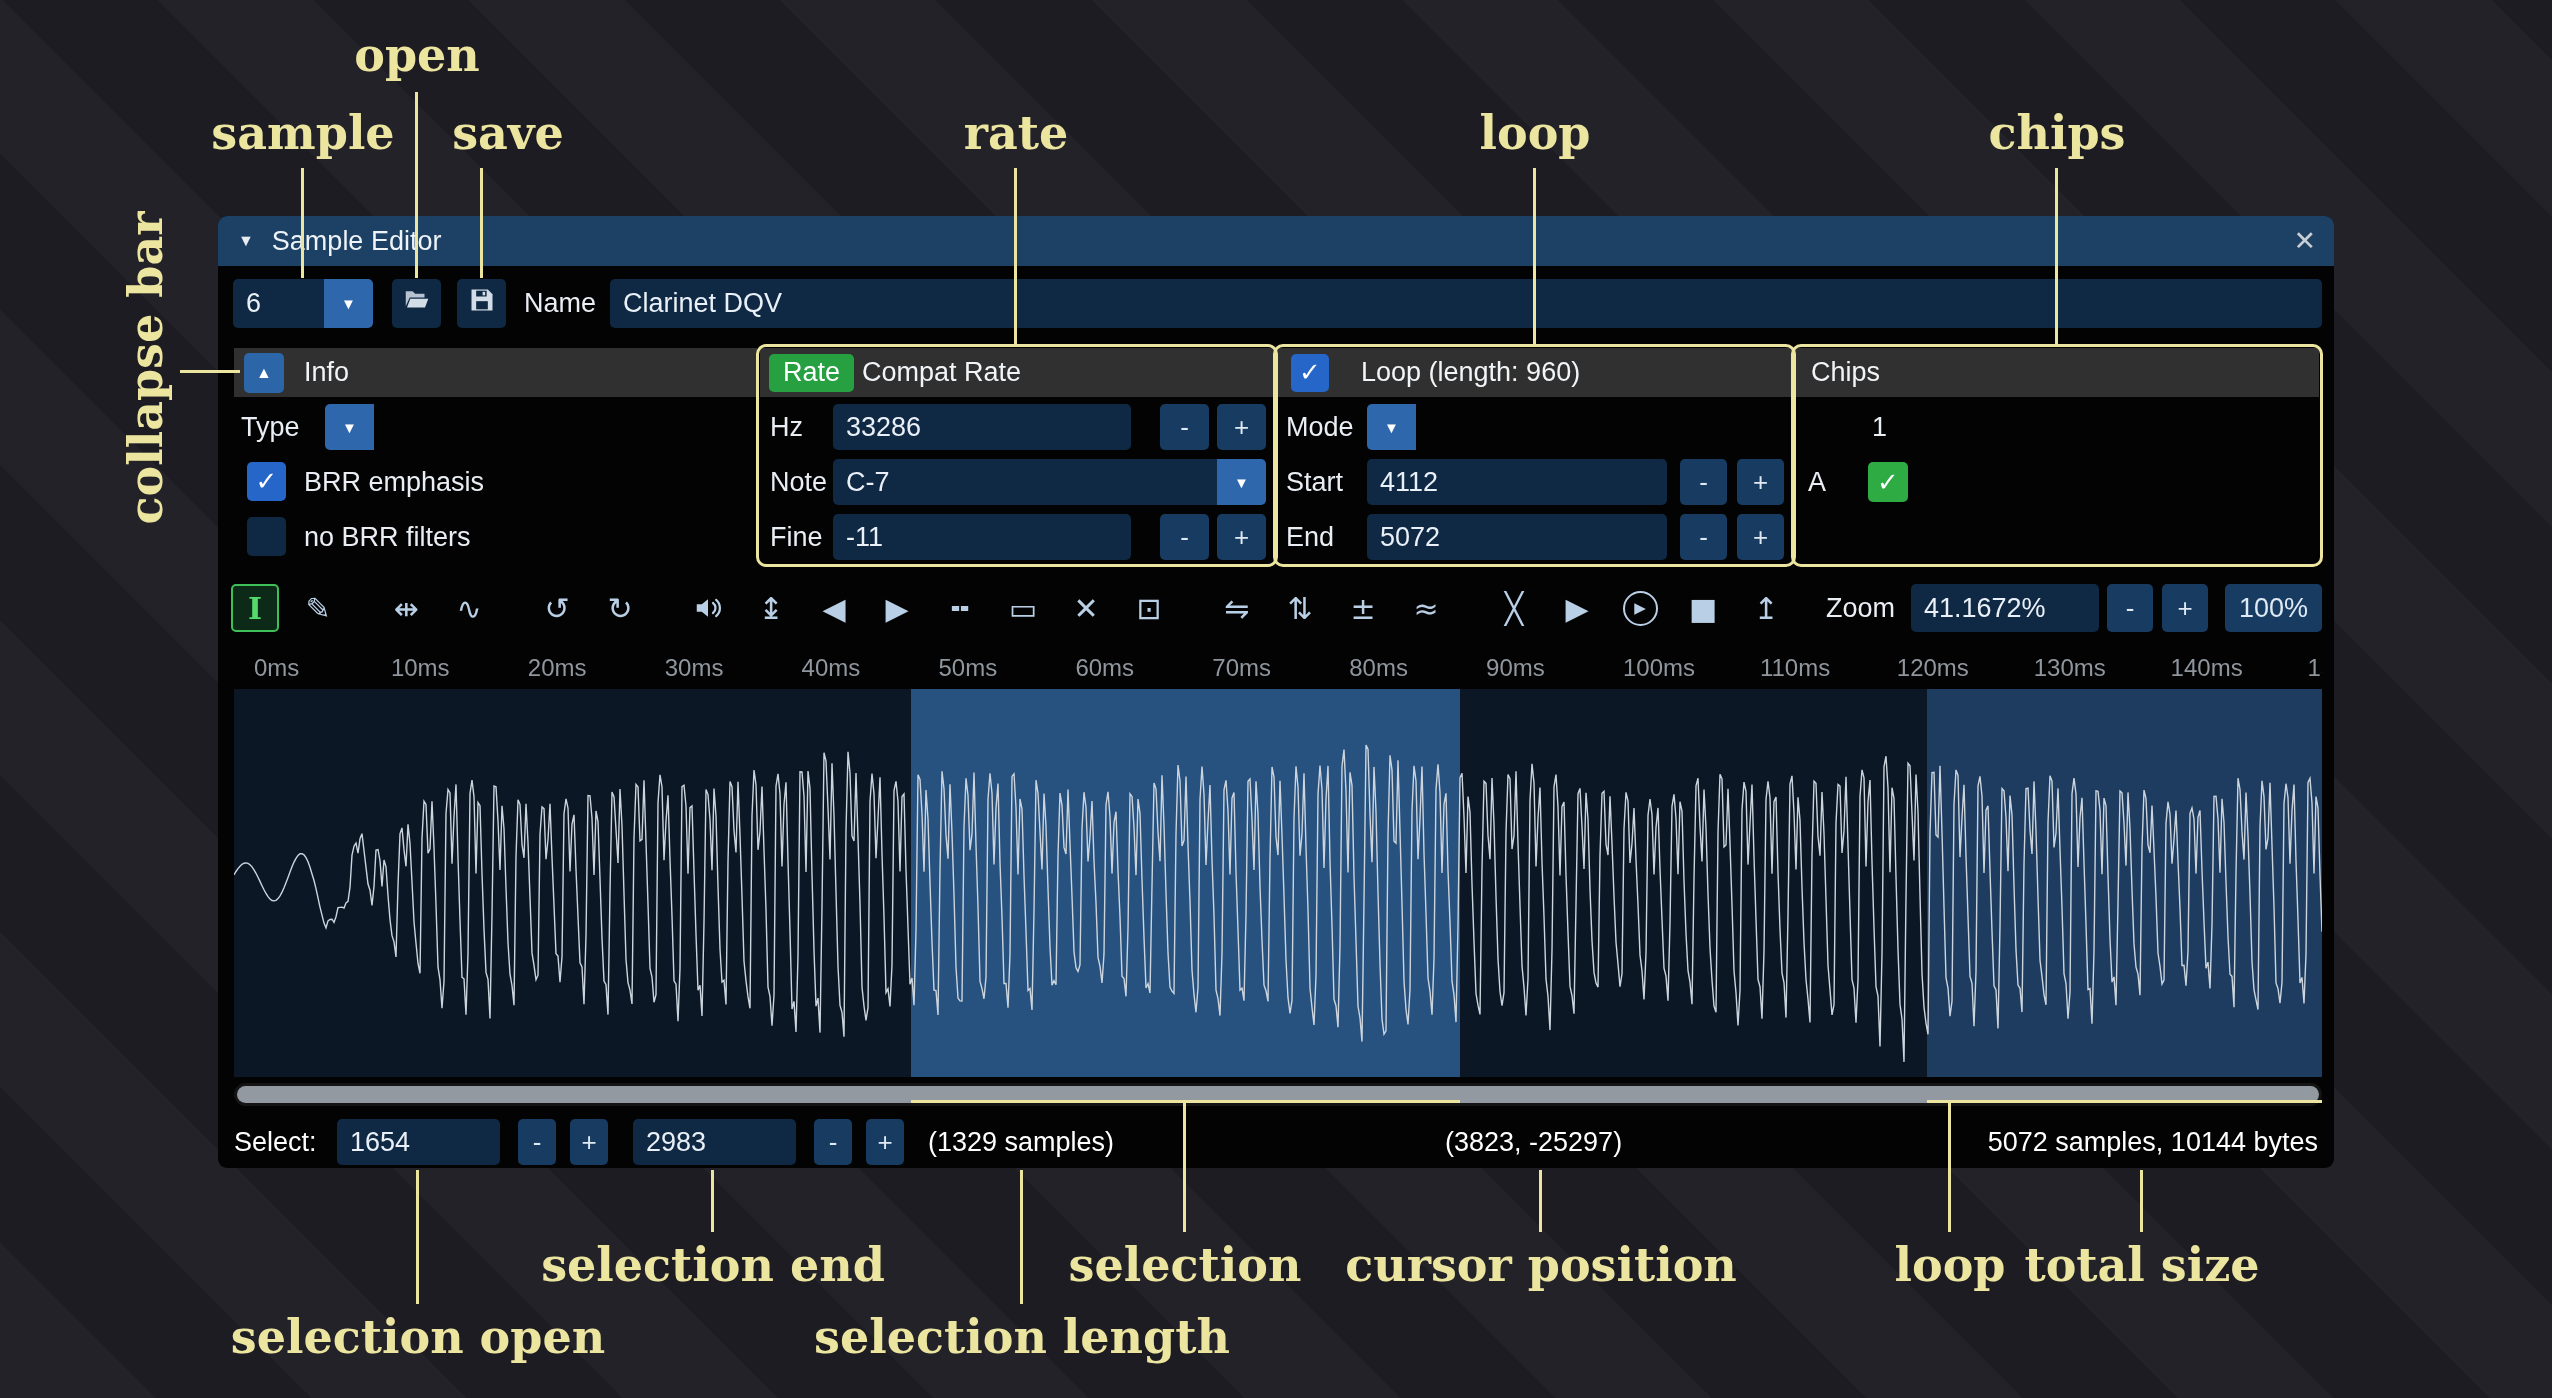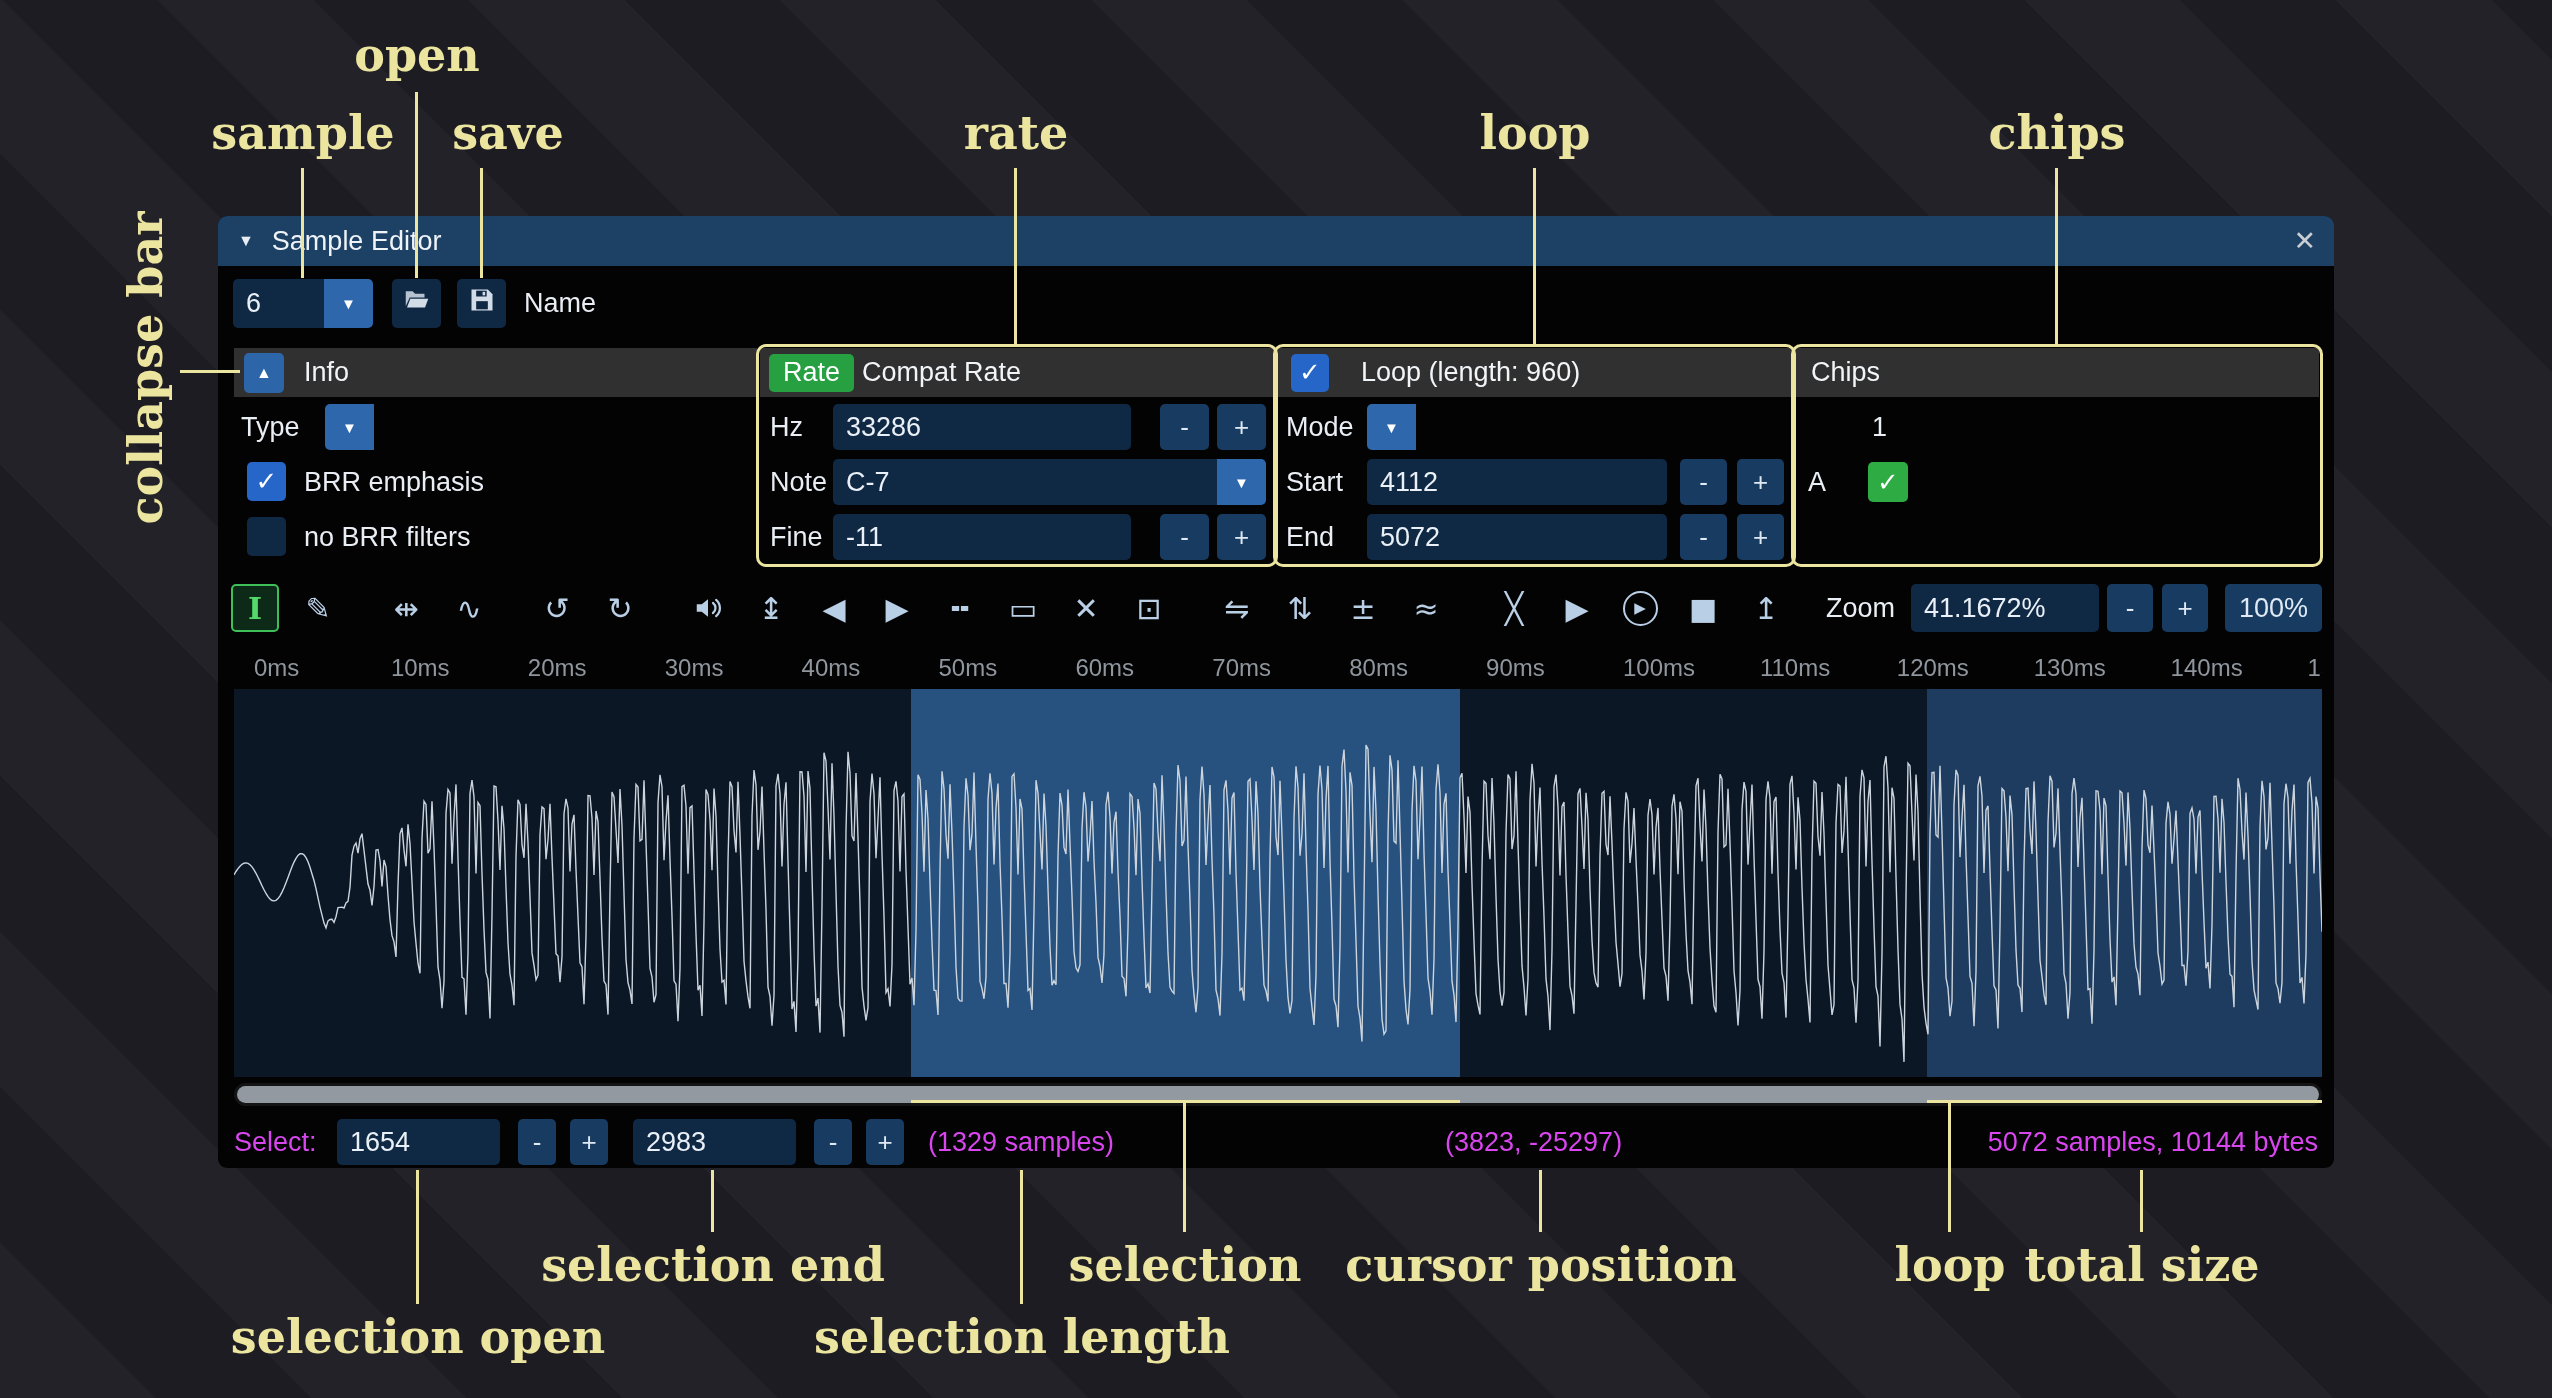--- a/index.html
+++ b/index.html
@@ -57,21 +57,21 @@
   .tbtn.circle::after{content:'';position:absolute;width:31px;height:31px;
         border:2.5px solid currentColor;border-radius:50%}
   
   #ruler{position:absolute;left:16px;top:428px;width:2088px;height:45px;overflow:hidden}
   .rlabel{position:absolute;top:10px;color:#8f969e;font-size:24px;white-space:nowrap}
   #wave{position:absolute;left:16px;top:473px;width:2088px;height:388px;background:#0c1726;overflow:hidden}
   .region{position:absolute;top:0;bottom:0}
   #wave svg{position:absolute;left:0;top:0}
   .scroll{position:absolute;left:16px;top:867px;width:2088px;height:23px;background:#141414;border-radius:12px}
   .thumb{position:absolute;left:3px;top:3px;right:3px;bottom:3px;background:#9299a1;border-radius:10px}
-  .slbl{position:absolute;top:903px;height:46px;display:flex;align-items:center;color:#d946ef}
+  .slbl{position:absolute;top:903px;height:46px;display:flex;align-items:center;color:#ffffff}
 </style>
 </head>
 <body>
 
 <div class="ann" style="left:417px;top:28px">open</div>
 <div class="ann" style="left:303px;top:106px">sample</div>
 <div class="ann" style="left:508px;top:106px">save</div>
 <div class="ann" style="left:1016px;top:106px">rate</div>
 <div class="ann" style="left:1535px;top:106px">loop</div>
 <div class="ann" style="left:2057px;top:106px">chips</div>
@@ -129,20 +129,23 @@
     <span>
       <svg width="28" height="28" viewBox="0 0 24 24">
           <path fill="currentColor" d="M3 3h14l4 4v14H3V3z"></path>
           <rect x="7" y="4" width="9" height="5" fill="#0f2843"></rect>
           <rect x="12.5" y="5" width="2.2" height="3" fill="currentColor"></rect>
           <rect x="7" y="13" width="10" height="7" fill="#0f2843"></rect>
         </svg>
     </span>
   </div>
   <div class="lbl" style="left:306px;top:63px;height:49px">Name</div>
+  <div class="inp" style="left:392px;top:63px;width:1712px;height:49px">
+    <span>Clarinet DQV</span>
+  </div>
 
   <div class="sechead" style="left:16px;width:523px">
     <div class="collapse-btn">
         <span>▲</span>
       </div>
     <span style="margin-left:20px">Info</span>
   </div>
   <div class="sechead" style="left:542px;width:514px">
     <div class="badge">Rate</div>
     <span style="margin-left:8px">Compat Rate</span>

